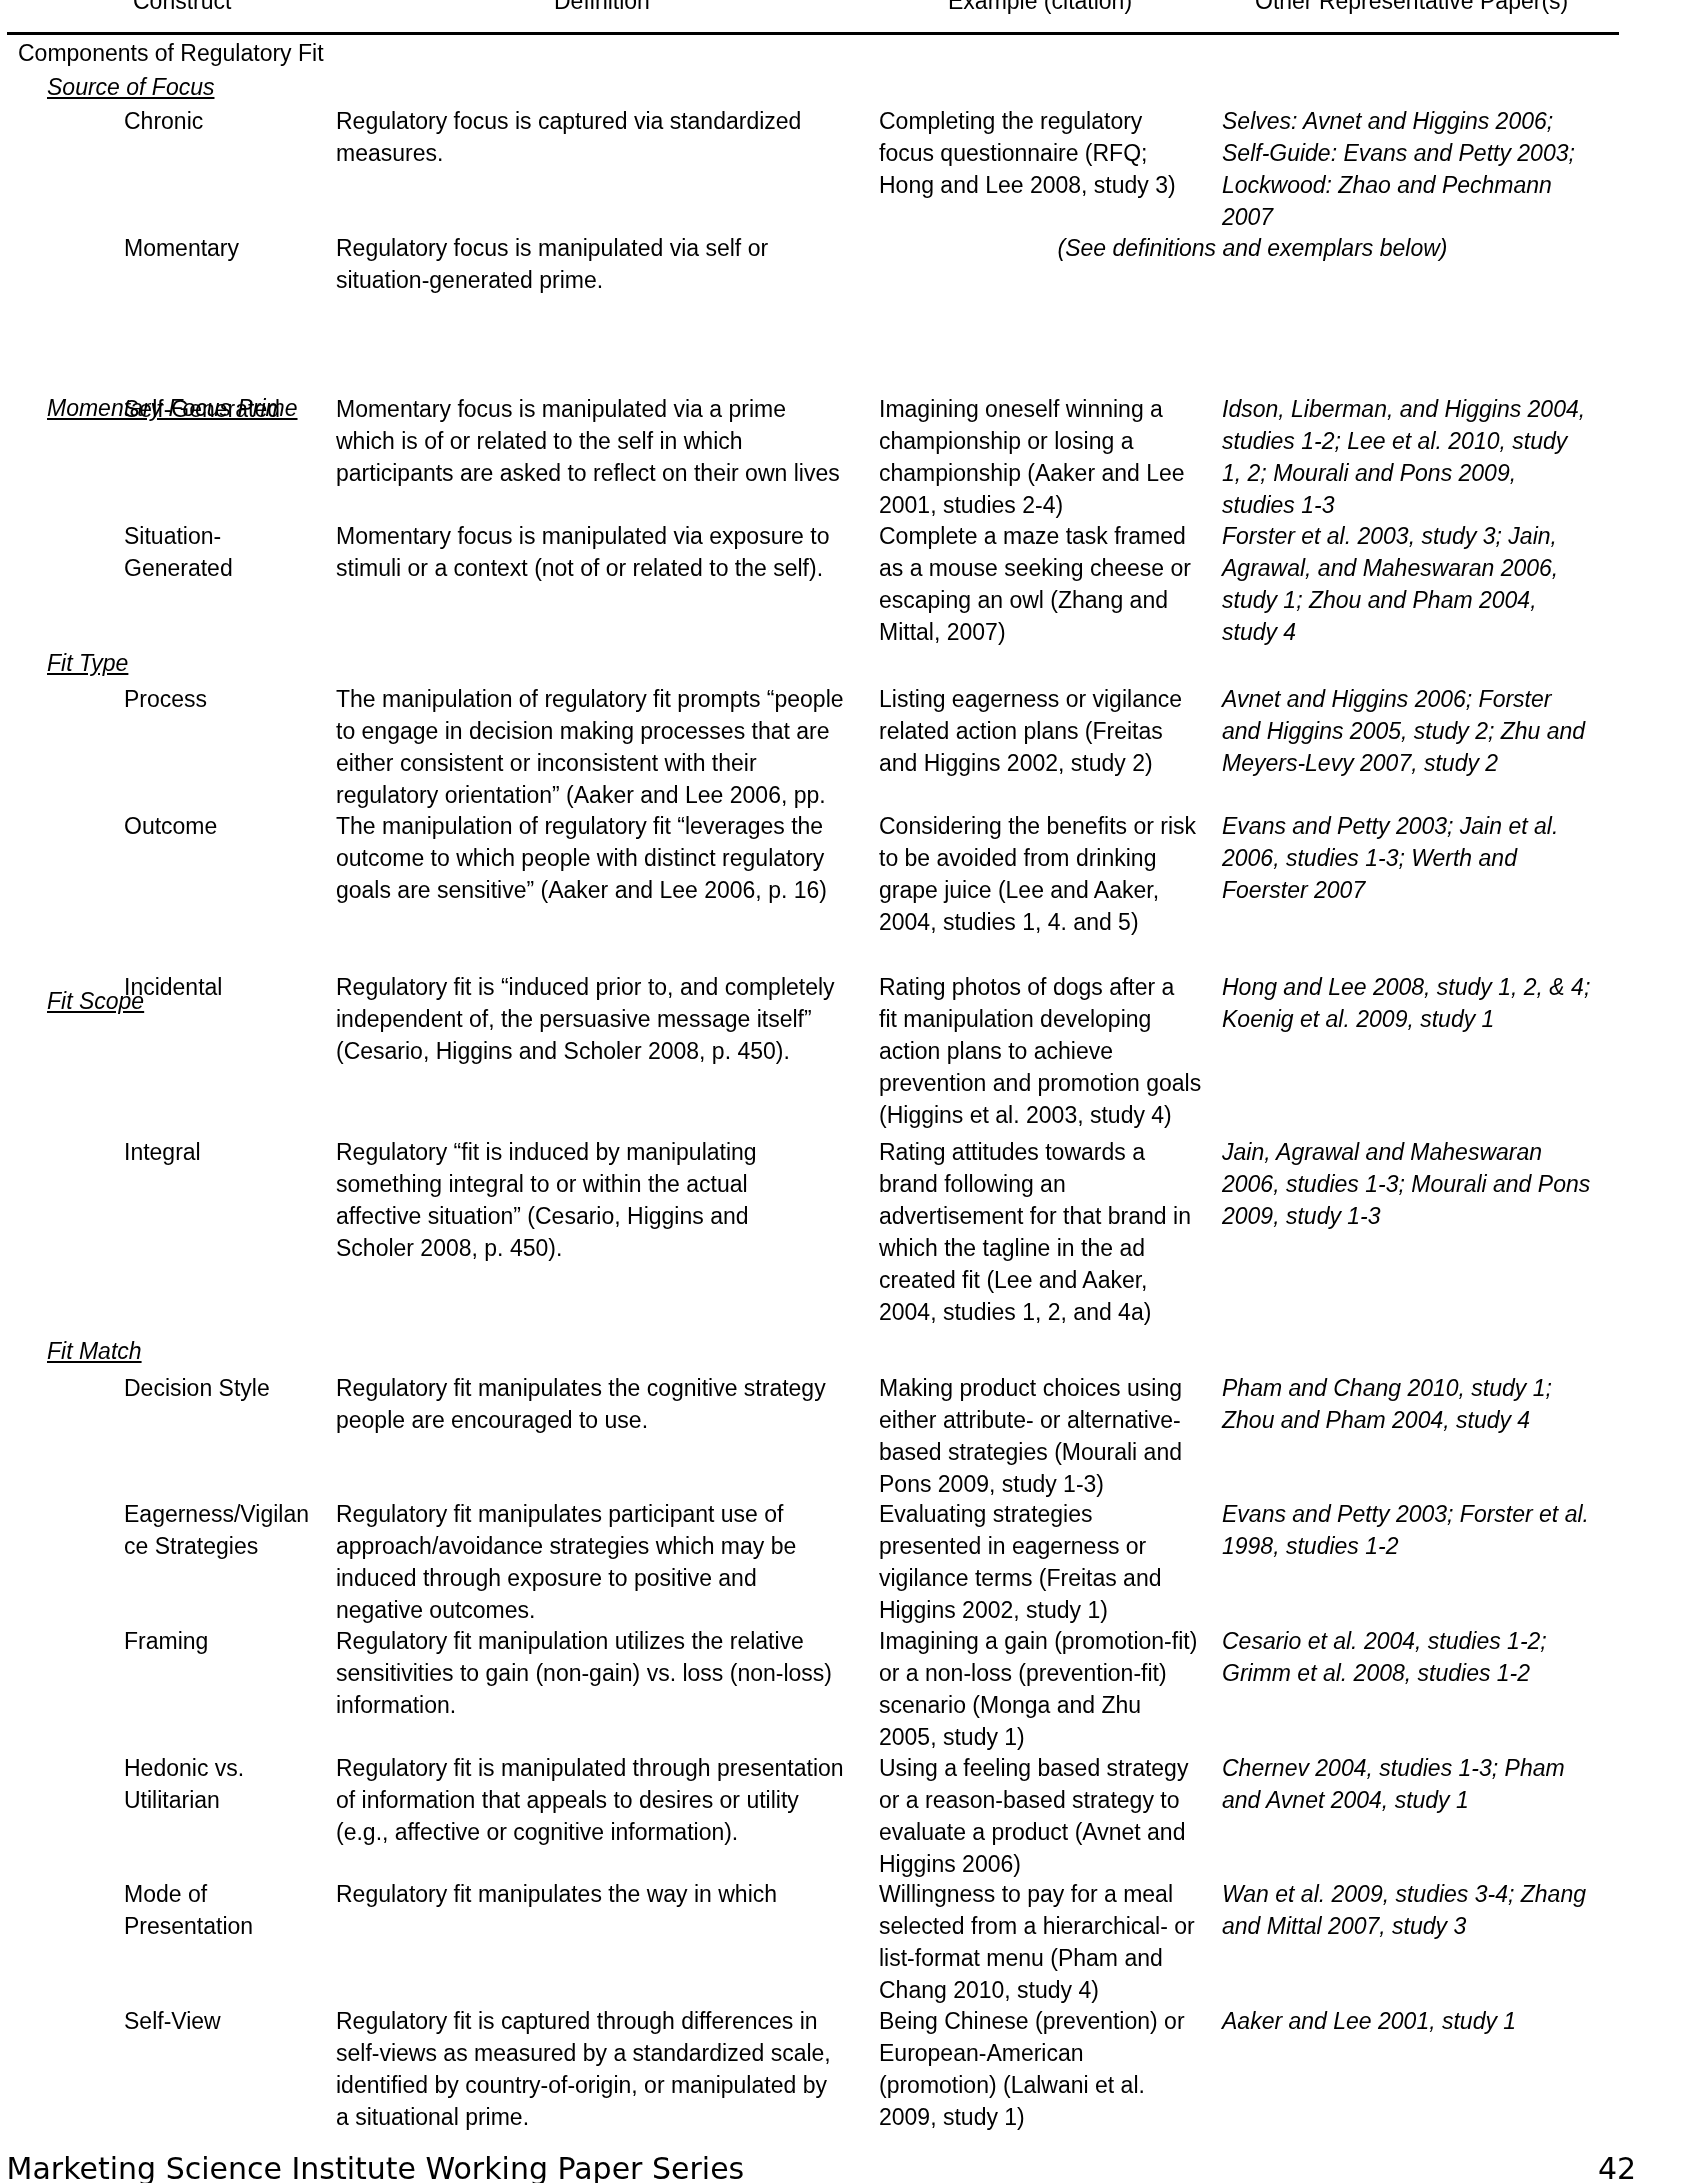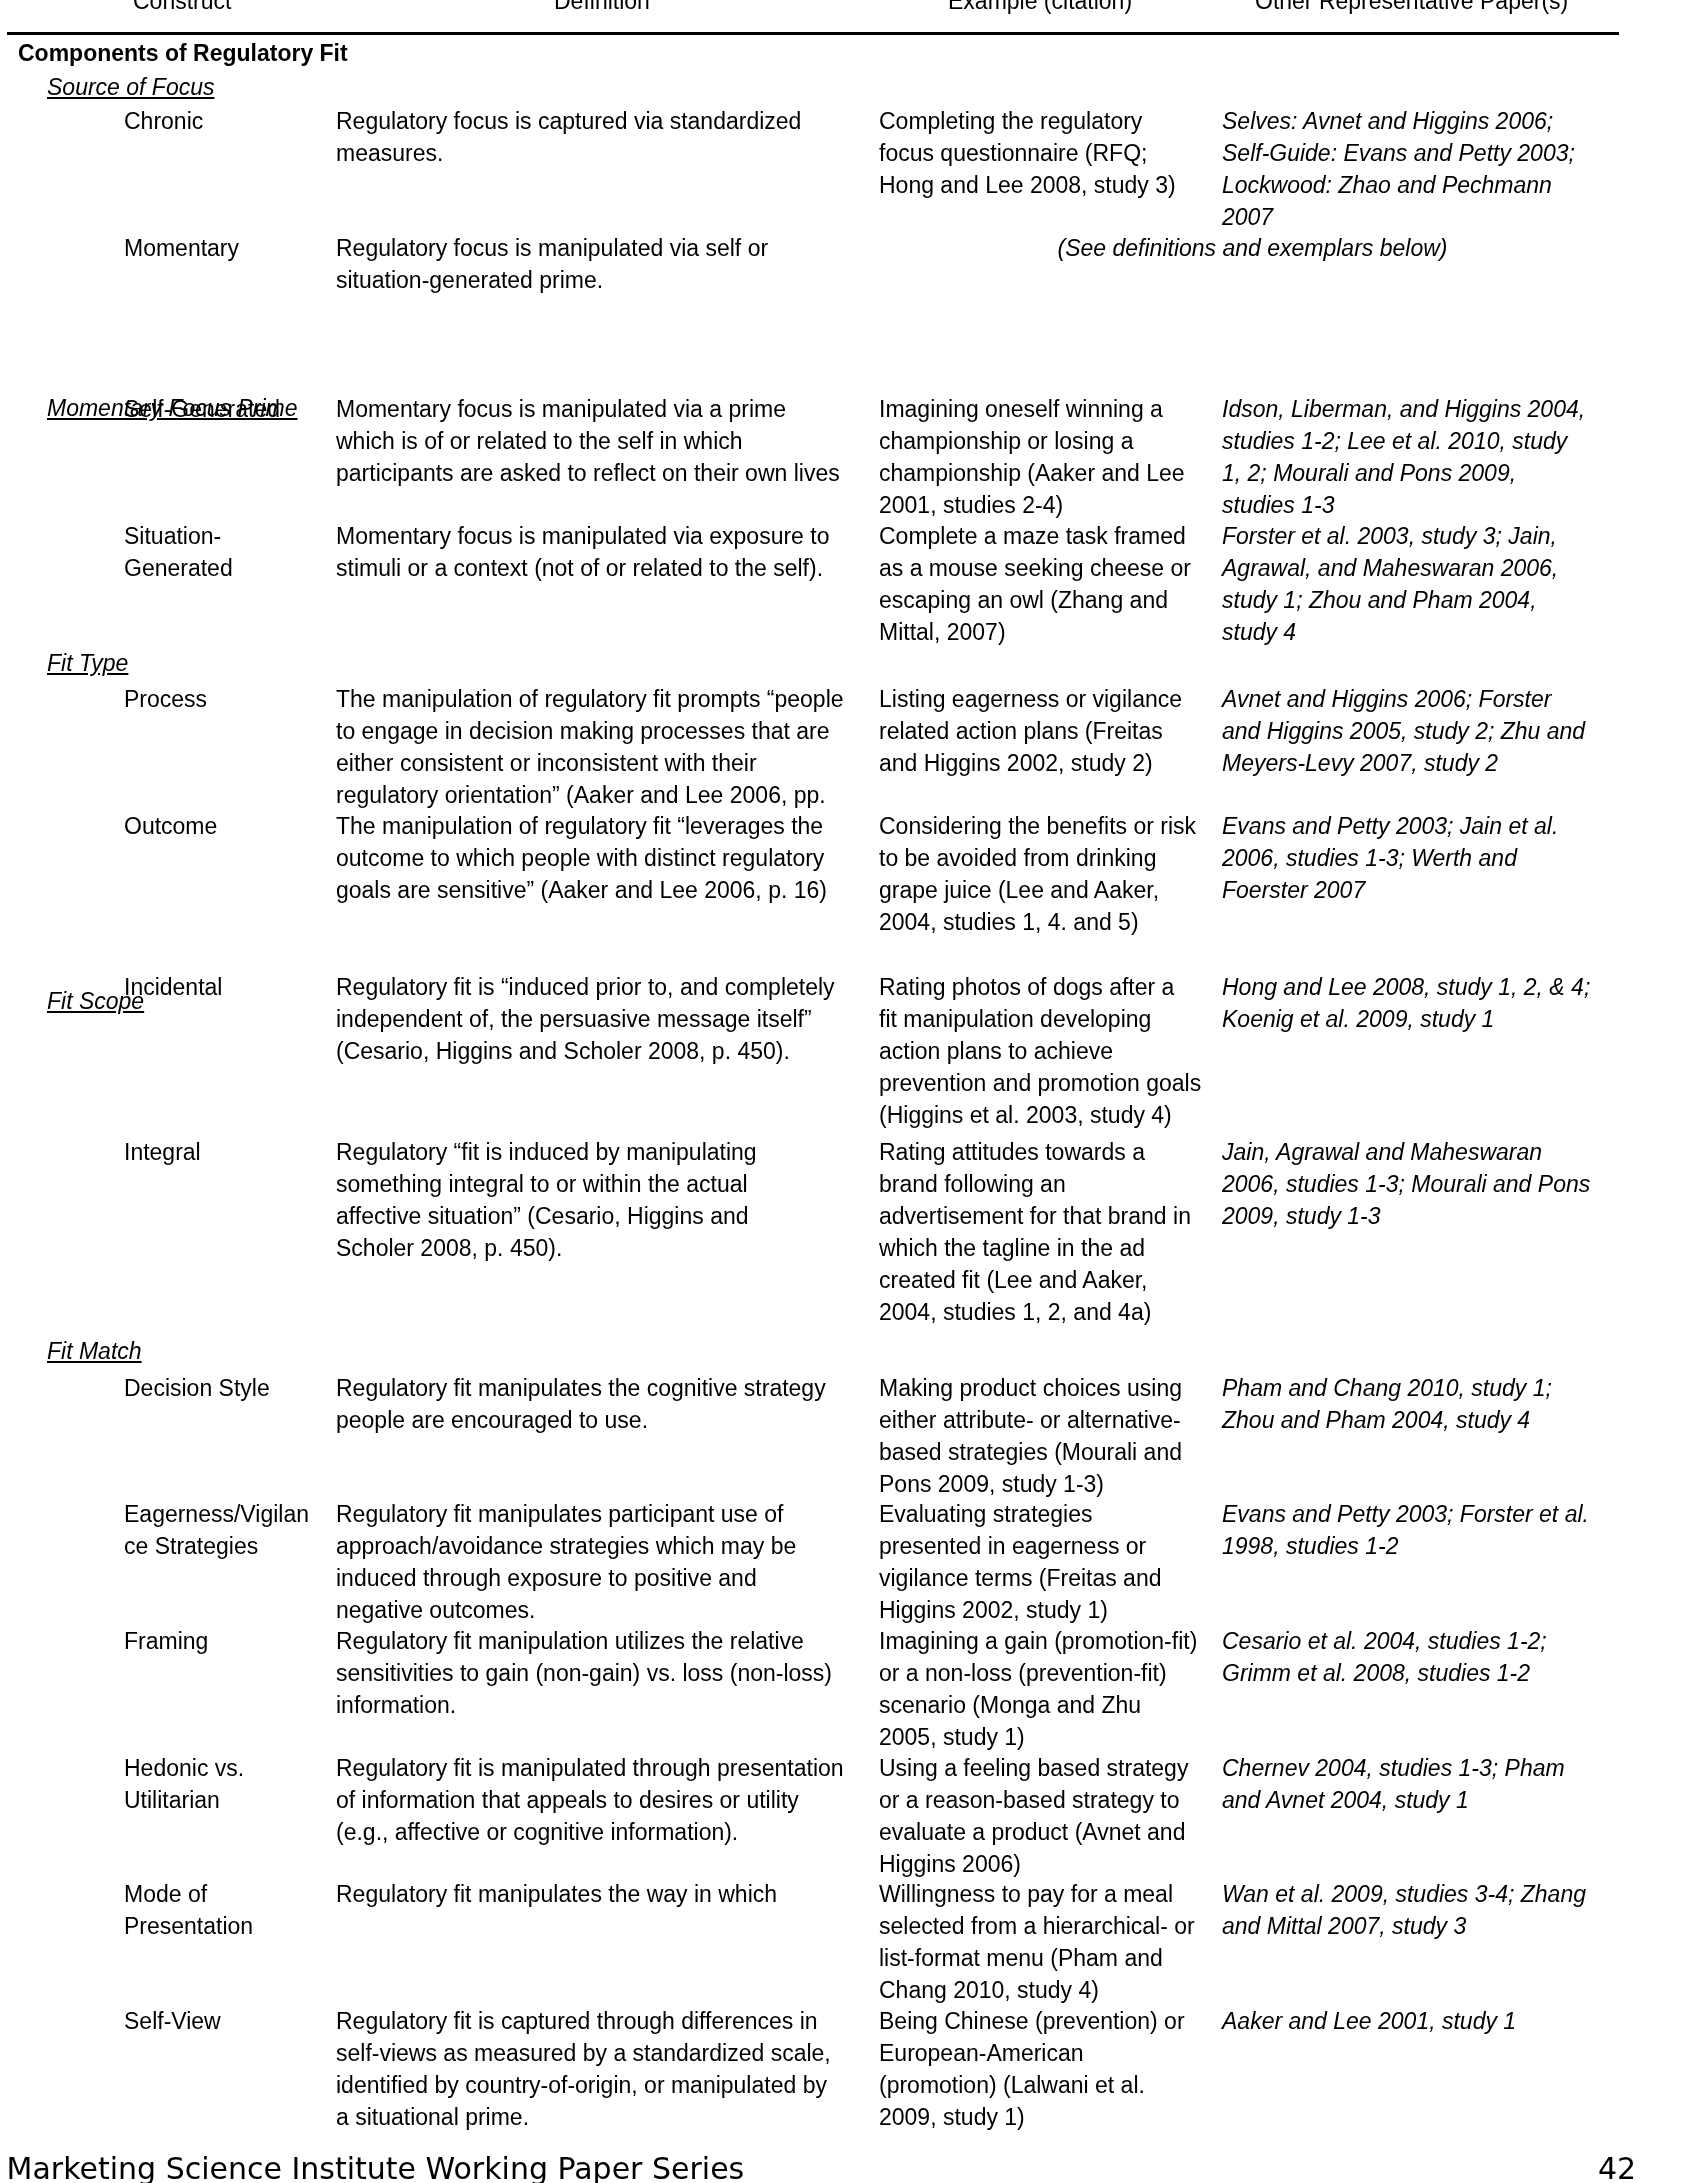--- a/index.html
+++ b/index.html
@@ -24,21 +24,21 @@
 </style>
 </head>
 <body>
 
 <div class="hdr" style="left:133px;">Construct</div>
 <div class="hdr" style="left:554px;">Definition</div>
 <div class="hdr" style="left:948px;">Example (citation)</div>
 <div class="hdr" style="left:1255px;">Other Representative Paper(s)</div>
 <div class="rule"></div>
 
-<div class="sec" style="top:37px;font-weight:bold;">Components of Regulatory Fit</div>
+<div class="sec" style="top:37px;">Components of Regulatory Fit</div>
 
 <div class="sub" style="top:71px;">Source of Focus</div>
 
 <div class="row" style="top:105px;">
   <div class="c1">
       <span class="line">Chronic</span>
     </div>
   <div class="c2">
     <span class="line">Regulatory focus is captured via standardized</span>
     <span class="line">measures.</span>

